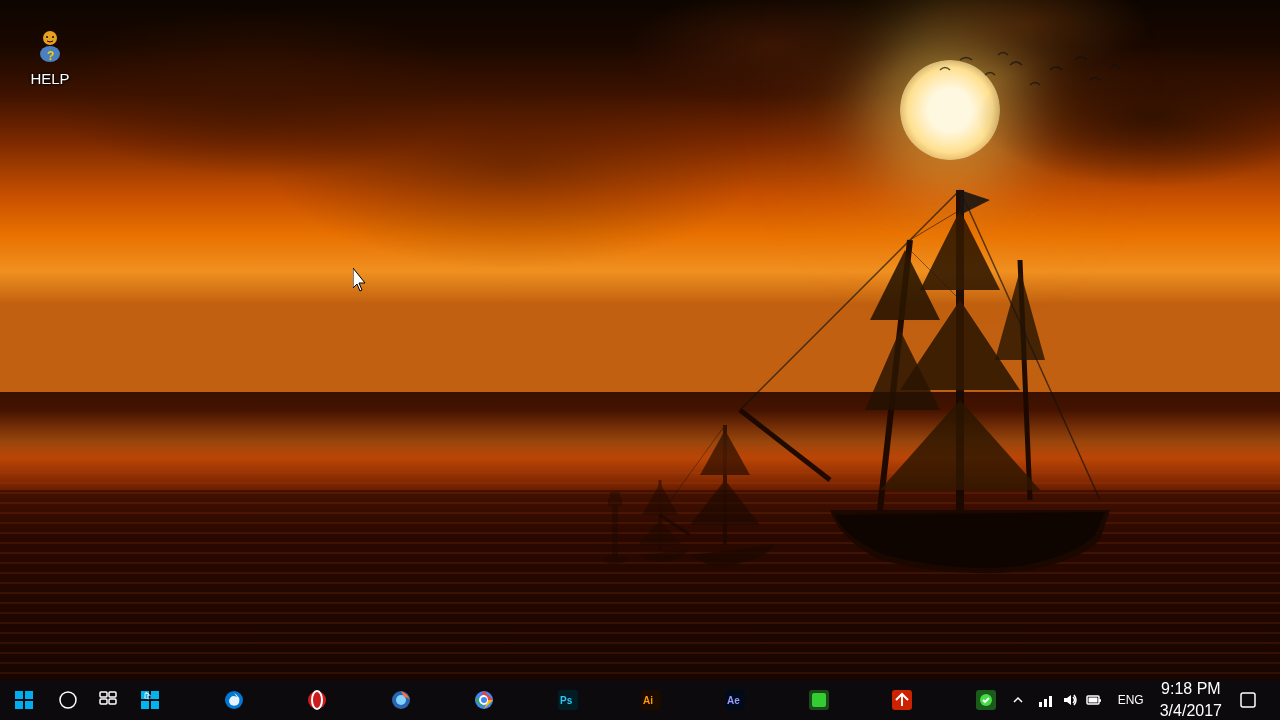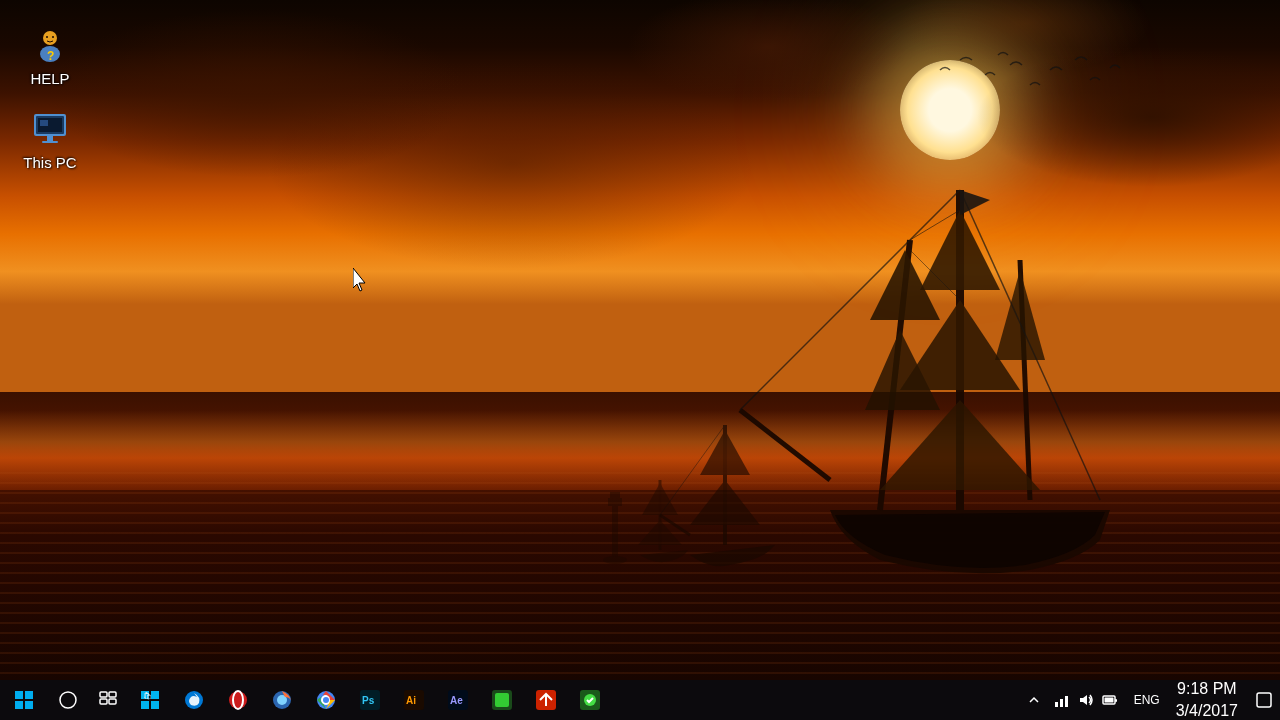--- a/index.html
+++ b/index.html
@@ -198,36 +198,37 @@
       cursor: pointer;
       color: white;
       font-size: 16px;
       border-radius: 2px;
     }
 
     .taskbar-apps {
       display: flex;
       align-items: center;
       flex: 1;
+      justify-content: space-between;
     }
 
     .taskbar-app-btn {
       width: 44px;
       height: 40px;
       display: flex;
       align-items: center;
       justify-content: center;
       cursor: pointer;
     }
 
     .taskbar-right {
       display: flex;
       align-items: center;
       gap: 2px;
-      padding-right: 0;
+      padding-right: 16px;
     }
 
     .tray-icons {
       display: flex;
       align-items: center;
       padding: 0 4px;
     }
 
     .tray-icon {
       width: 24px;
@@ -378,36 +379,20 @@
         <circle cx="17" cy="11" r="1" fill="#1a0800"></circle>
         <circle cx="23" cy="11" r="1" fill="#1a0800"></circle>
         <path d="M17 15 Q20 17 23 15" stroke="#1a0800" stroke-width="1" fill="none"></path>
 
         <text x="17" y="34" font-size="12" fill="#ffcc00" font-weight="bold">?</text>
       </svg>
     </div>
     <span class="icon-label">HELP</span>
   </div>
 
-  <div class="desktop-icon">
-    <div class="icon-img">
-      <svg width="40" height="40" viewBox="0 0 40 40">
-
-        <rect x="4" y="4" width="32" height="22" rx="2" fill="#5090d0"></rect>
-        <rect x="6" y="6" width="28" height="18" rx="1" fill="#1a3a60"></rect>
-
-        <rect x="17" y="26" width="6" height="5" fill="#5090d0"></rect>
-        <rect x="12" y="31" width="16" height="2" rx="1" fill="#5090d0"></rect>
-
-        <rect x="8" y="8" width="24" height="14" fill="#0a1a30"></rect>
-        <rect x="10" y="10" width="8" height="6" fill="#3060a0" opacity="0.7"></rect>
-      </svg>
-    </div>
-    <span class="icon-label">This PC</span>
-  </div>
 
 
 </div>
 
 <div class="cursor">
   <svg width="16" height="24" viewBox="0 0 16 24">
     <path d="M0 0 L0 20 L4 16 L7 23 L9 22 L6 15 L12 15 Z" fill="white" stroke="black" stroke-width="1"></path>
   </svg>
 </div>
 

